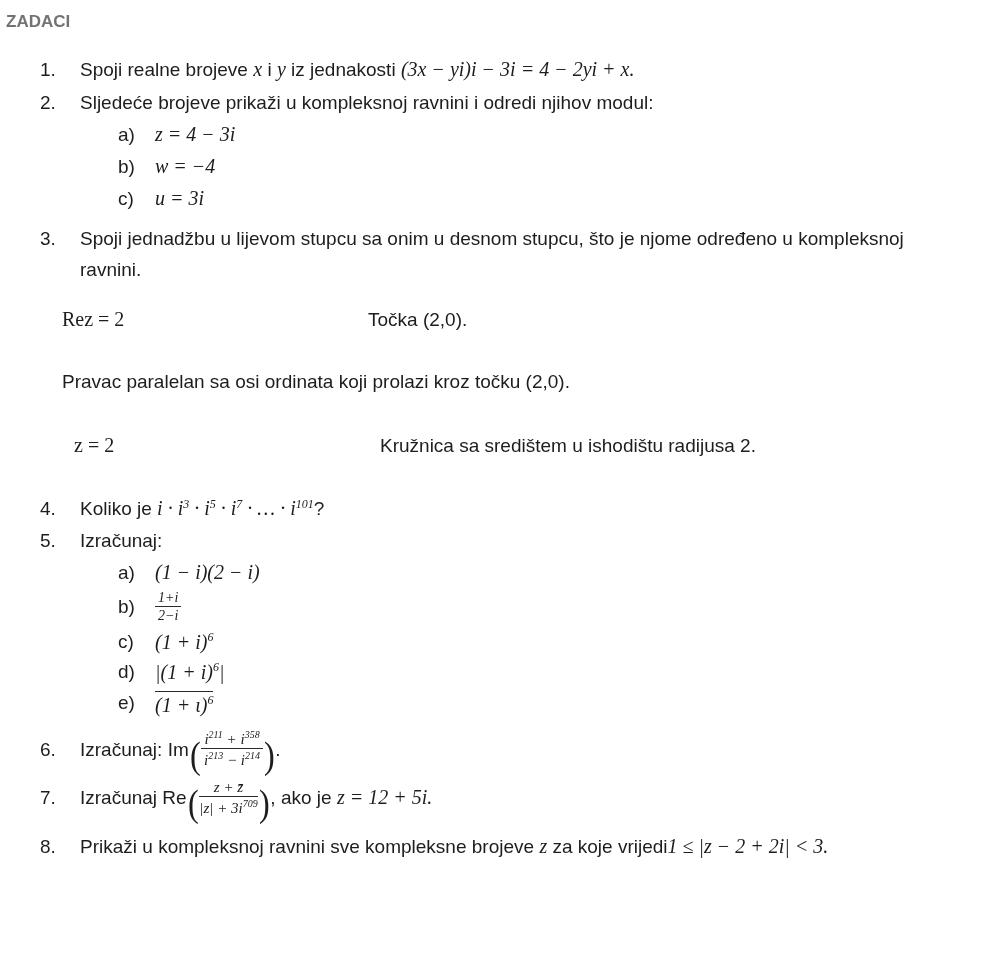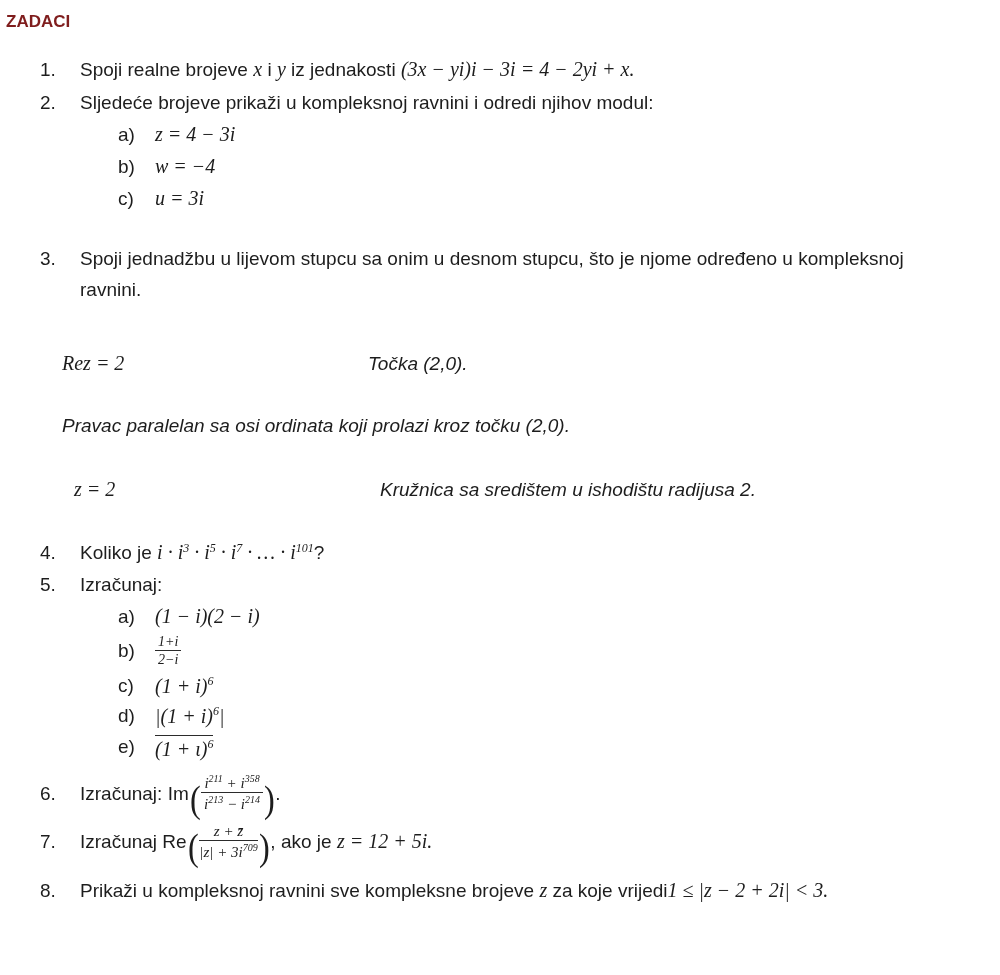--- a/index.html
+++ b/index.html
@@ -3,34 +3,34 @@
 <meta charset="utf-8">
 <style>
   html,body{margin:0;padding:0;background:#ffffff;}
   body{
     width:1000px;height:975px;overflow:hidden;
     font-family:"Liberation Sans", sans-serif;
     color:#1d1d1d;font-size:19px;
     -webkit-font-smoothing:antialiased;
   }
   .page{position:relative;padding:12px 18px 0 6px;}
-  .title{font-size:17px;font-weight:bold;margin:0;color:#7f1d1d;}
+  .title{font-size:17px;font-weight:bold;margin:0;color:#737373;}
   .row{display:flex;margin-left:34px;align-items:baseline;}
   .num{width:40px;flex:none;}
   .content{flex:1;max-width:880px;}
   .m{font-family:"Liberation Serif","DejaVu Serif",serif;font-style:italic;font-size:20px;}
   .m sup, sup.s{font-family:"Liberation Serif","DejaVu Serif",serif;font-style:italic;font-size:12px;}
   sup.s{vertical-align:super;}
   .subrow{display:flex;margin-left:38px;margin-top:9px;align-items:center;}
   .sublabel{width:37px;flex:none;}
   .p1{margin-top:26px;}
   .p2{margin-top:11px;}
   .p3{margin-top:13px;}
-  .p3 .content{line-height:1.65;margin-top:20px;}
-  .match{margin-left:56px;margin-top:46px;font-style:italic;}
+  .p3 .content{line-height:1.65;}
+  .match{margin-left:56px;margin-top:22px;}
   .mrow{display:flex;align-items:baseline;margin-bottom:36px;height:27px;}
   .mleft{width:306px;flex:none;font-family:"Liberation Serif","DejaVu Serif",serif;font-size:20px;}
   .mright{}
   .p4{margin-top:0px;}
   .p5{margin-top:10px;}
   .frac{display:inline-block;text-align:center;vertical-align:-0.65em;line-height:1.1;font-size:14px;font-family:"Liberation Serif","DejaVu Serif",serif;font-style:italic;}
   .fnum{display:block;border-bottom:1.5px solid #2b2b2b;padding:0 3px 1px 3px;}
   .fden{display:block;padding-top:1px;}
   .fracbig{font-size:15px;}
   .fracbig sup{font-size:10px;}

